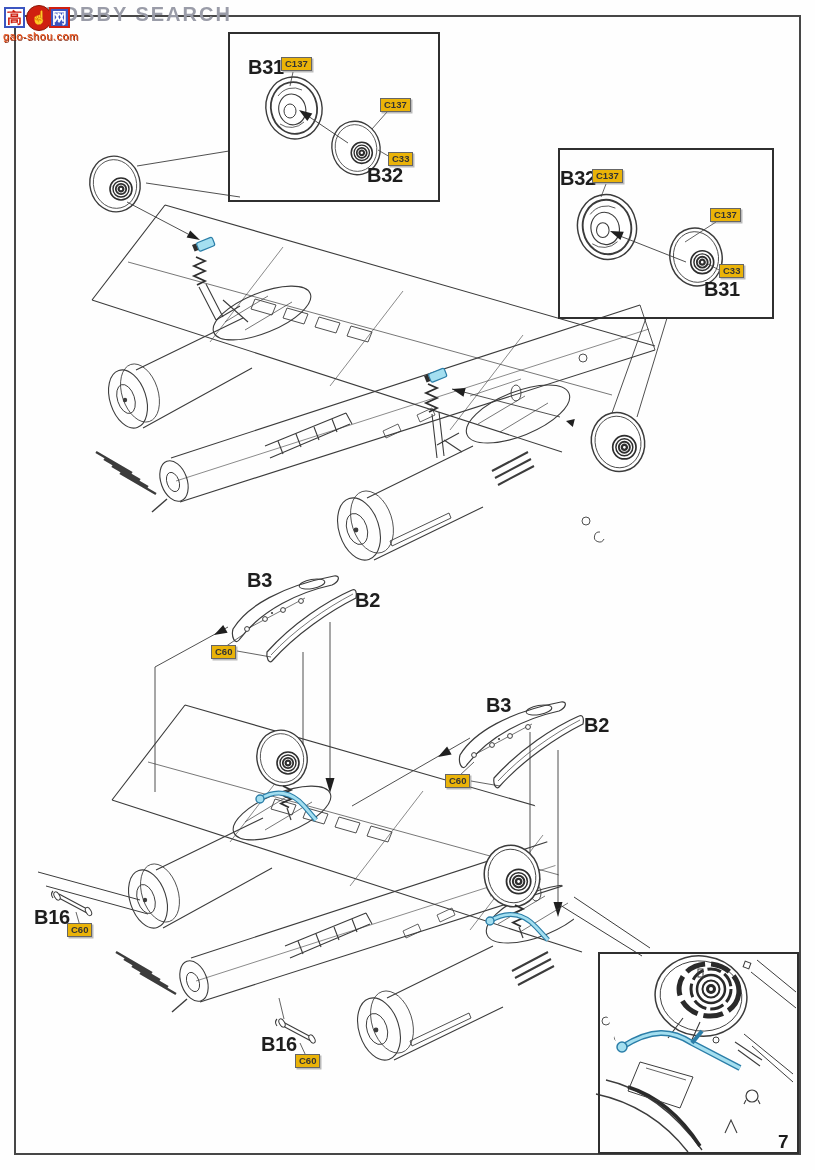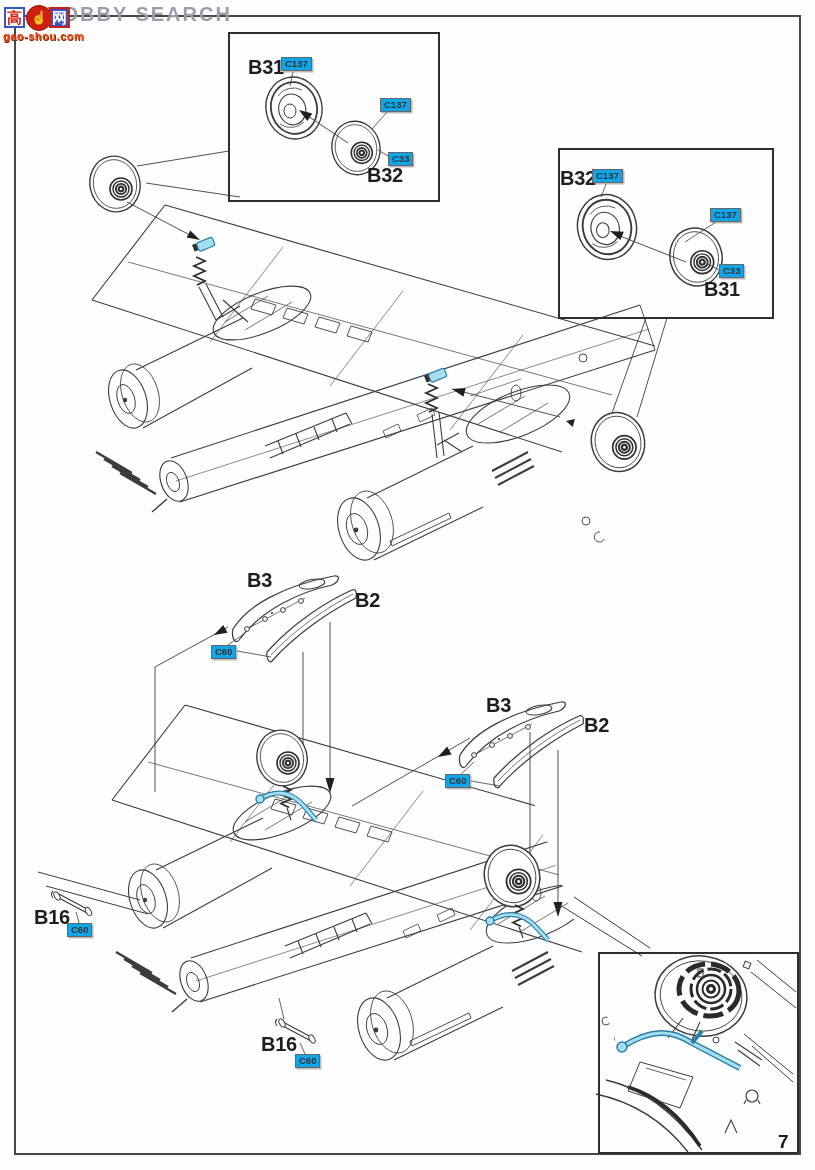--- a/index.html
+++ b/index.html
@@ -5,36 +5,36 @@
   html,body{margin:0;padding:0;}
   body{width:815px;height:1170px;position:relative;background:#fefefe;
        font-family:"Liberation Sans", sans-serif;overflow:hidden;}
   .page-border{position:absolute;left:14px;top:15px;width:783px;height:1136px;
        border:2px solid #474747;z-index:0;}
   #art{position:absolute;left:0;top:0;z-index:1;}
   .inset-box{position:absolute;border:2px solid #2f2f2f;z-index:2;pointer-events:none;}
   .part-label{position:absolute;z-index:3;font-size:20px;font-weight:bold;color:#1e1e1e;
        letter-spacing:-0.3px;white-space:nowrap;}
   .callout-box{position:absolute;z-index:3;font-size:9.5px;font-weight:bold;color:#333;
-       background:#0ea5e9;border:1px solid #666;padding:0 3px;line-height:12px;
+       background:#eab308;border:1px solid #666;padding:0 3px;line-height:12px;
        box-shadow:1.5px 1.5px 0 rgba(120,120,120,.5);white-space:nowrap;}
   .page-number{position:absolute;left:778px;top:1131px;z-index:4;font-size:19px;
        font-weight:bold;color:#1c1c1c;}
   
   .watermark{position:absolute;left:2px;top:2px;width:250px;height:44px;z-index:20;}
   .wm-search{position:absolute;left:44px;top:1px;font-size:20px;font-weight:bold;
        color:#9a9ca8;letter-spacing:2px;white-space:nowrap;}
   .wm-box{position:absolute;width:21px;height:21px;box-sizing:border-box;text-align:center;
        line-height:18px;font-size:15px;font-weight:bold;}
   .wm-gao{left:2px;top:5px;border:2px solid #3b55c0;color:#cf1f10;background:#fff;}
   .wm-wang{left:47px;top:5px;border:2px solid #cf1f10;color:#fff;background:#3b55c0;}
   .wm-thumb{position:absolute;left:24px;top:3px;width:24px;height:24px;border-radius:50%;
        background:#cf1f10;color:#fff;text-align:center;line-height:24px;font-size:13px;
        border:1px solid #8a1505;}
-  .wm-site{position:absolute;left:1px;top:28px;font-size:11px;font-weight:bold;color:#e8490f;
+  .wm-site{position:absolute;left:1px;top:28px;font-size:11px;font-weight:normal;color:#e8490f;
        text-shadow:0.7px 0.7px 0 #7d1a00;letter-spacing:0.5px;white-space:nowrap;text-align:right;}
 </style>
 </head>
 <body>
 
 <div class="page-border"></div>
 
 <svg id="art" width="815" height="1170" viewBox="0 0 815 1170">
   <defs>
     <clipPath id="bottomClip">

